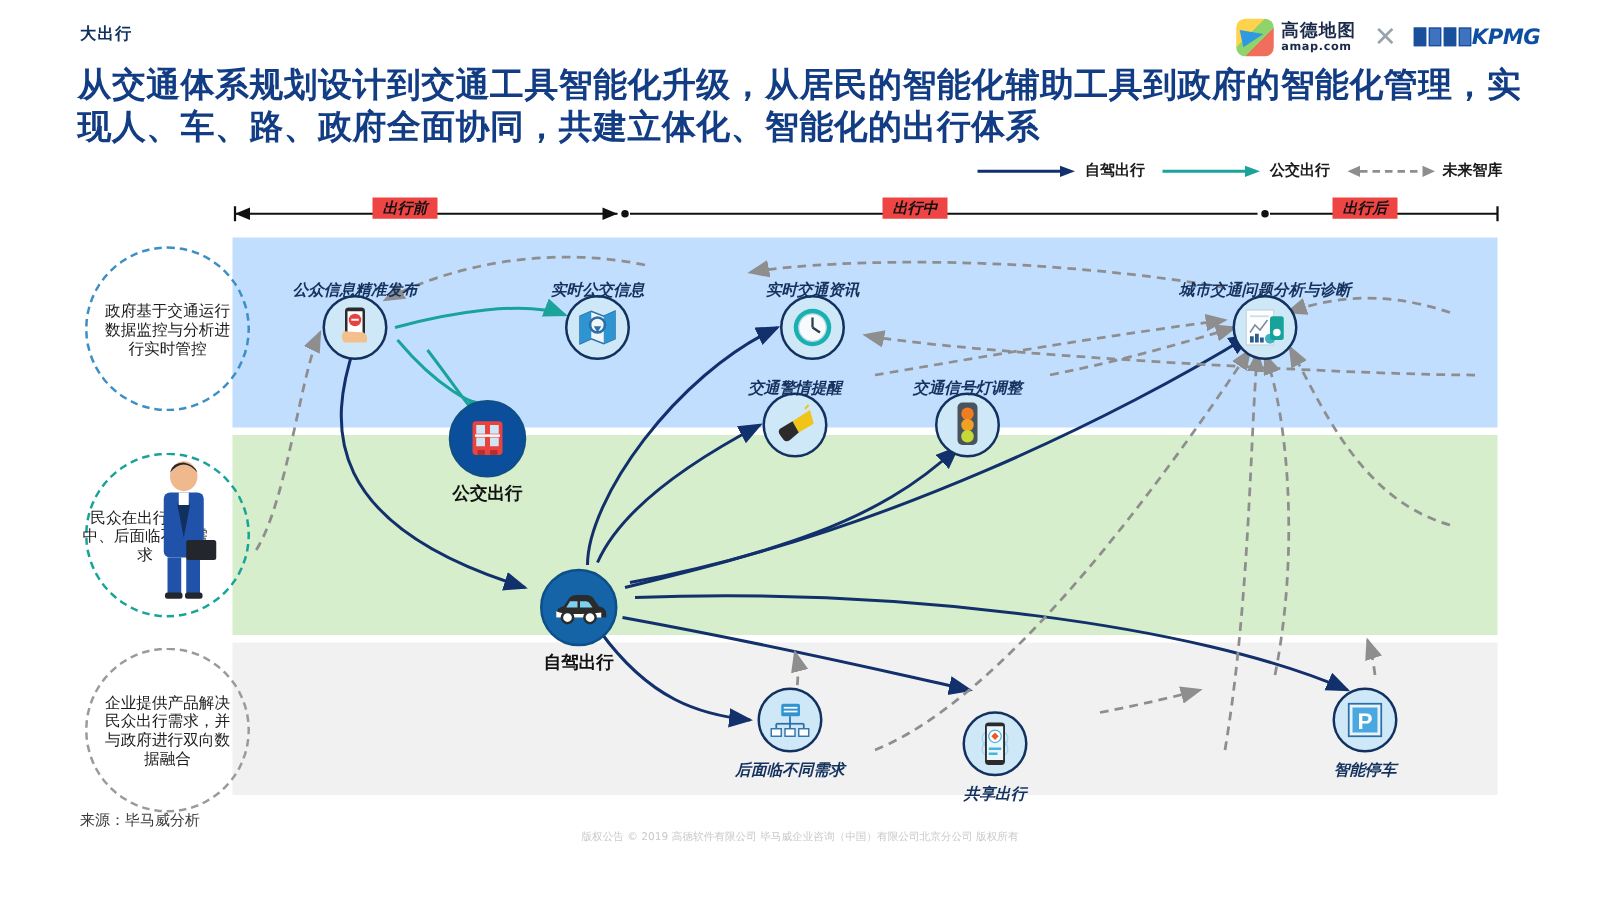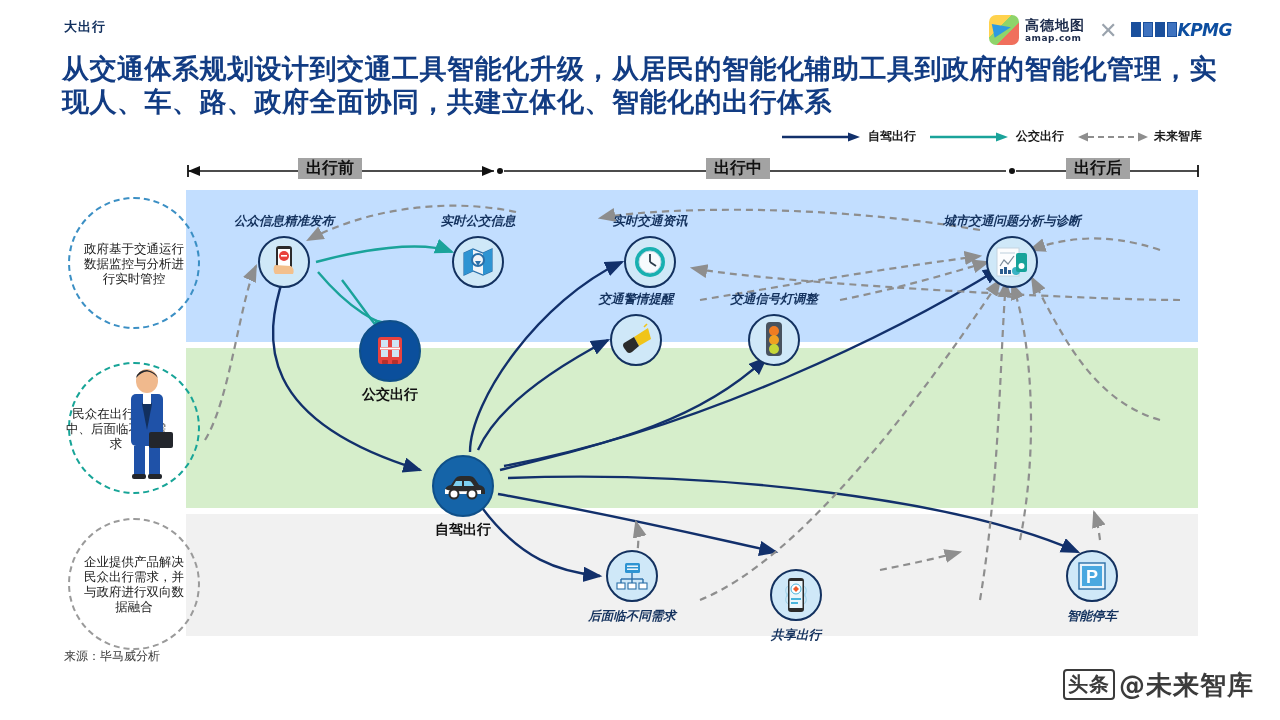--- a/index.html
+++ b/index.html
@@ -34,21 +34,21 @@
   .kpmg-bars i:nth-child(4){background:#3f73c0;}
   .kpmg-txt{font-size:17px;font-weight:bold;font-style:italic;color:#0d4ea0;letter-spacing:-.5px;}
 
   
   .legend{position:absolute;right:78px;top:128px;display:flex;align-items:center;gap:14px;font-size:12px;font-weight:bold;color:#1b1b1b;}
   .lg-item{display:flex;align-items:center;gap:6px;}
   .lg-label{color:#1a1a1a;}
 
   
   .phases{position:absolute;left:186px;top:158px;width:1014px;height:26px;}
-  .ph-label{position:absolute;top:0px;font-size:16px;font-weight:bold;color:#111;background:#a3a3a3;padding:0 8px;}
+  .ph-label{position:absolute;top:0px;font-size:12px;font-weight:bold;color:#111;background:#ef4444;padding:0 8px;font-style:italic;}
 
   
   .band{position:absolute;left:186px;width:1012px;}
   .band-blue{top:190px;height:152px;background:#c2deff;}
   .band-green{top:348px;height:160px;background:#d6eecb;}
   .band-gray{top:514px;height:122px;background:#f1f1f1;}
 
   
   .actor{position:absolute;border-radius:50%;display:flex;align-items:center;justify-content:center;
     text-align:center;font-size:12.5px;line-height:15px;color:#1b1b1b;box-sizing:border-box;padding:0 8px;}
@@ -56,21 +56,21 @@
   .actor-people{left:68px;top:362px;width:132px;height:132px;border:2px dashed #17a497;}
   .actor-ent{left:68px;top:518px;width:132px;height:132px;border:2px dashed #9a9a9a;}
   .actor-people .a-text{position:relative;left:-18px;}
   .person{position:absolute;left:118px;top:368px;width:58px;height:112px;}
 
   
   .node{position:absolute;}
   .node .circle{width:52px;height:52px;border-radius:50%;background:#cfe8f8;border:2px solid #13315f;
     display:flex;align-items:center;justify-content:center;box-sizing:border-box;}
   .node .lbl{position:absolute;white-space:nowrap;font-size:12.5px;font-style:italic;font-weight:bold;color:#14325e;}
-  .lbl-top{bottom:58px;left:50%;transform:translateX(-50%);font-family:Liberation Mono, monospace;}
+  .lbl-top{bottom:47px;left:50%;transform:translateX(-50%);font-family:Liberation Mono, monospace;}
   .lbl-bottom{top:58px;left:50%;transform:translateX(-50%);}
 
   .hub{position:absolute;}
   .hub .circle{width:62px;height:62px;border-radius:50%;background:#1564a8;border:2px solid #0f4f88;
     display:flex;align-items:center;justify-content:center;box-sizing:border-box;}
   .hub.bus .circle{background:#0b4f9c;}
   .hub .lbl{position:absolute;top:66px;left:50%;transform:translateX(-50%);white-space:nowrap;
     font-size:14px;font-weight:bold;color:#111;}
 
   
@@ -371,17 +371,15 @@
         <path d="M21 8 h5 q2 0 3 2 l2 3 h-10Z" fill="#7ed0f0"></path>
         <path d="M2 16 q8 4 36 1 v4 H2Z" fill="#fff"></path>
         <circle cx="11" cy="21" r="4.5" fill="#fff" stroke="#2b2b2b" stroke-width="2"></circle>
         <circle cx="29" cy="21" r="4.5" fill="#fff" stroke="#2b2b2b" stroke-width="2"></circle>
       </svg>
     </div>
     <div class="lbl">自驾出行</div>
   </div>
 
   <div class="source">来源：毕马威分析</div>
-  <div class="watermark">
-    <span class="wm-box">头条</span><span>@未来智库</span>
-  </div>
+  <div class="copyright">版权公告 © 2019 高德软件有限公司 毕马威企业咨询（中国）有限公司北京分公司 版权所有</div>
 
 </div>
 
 </body></html>

